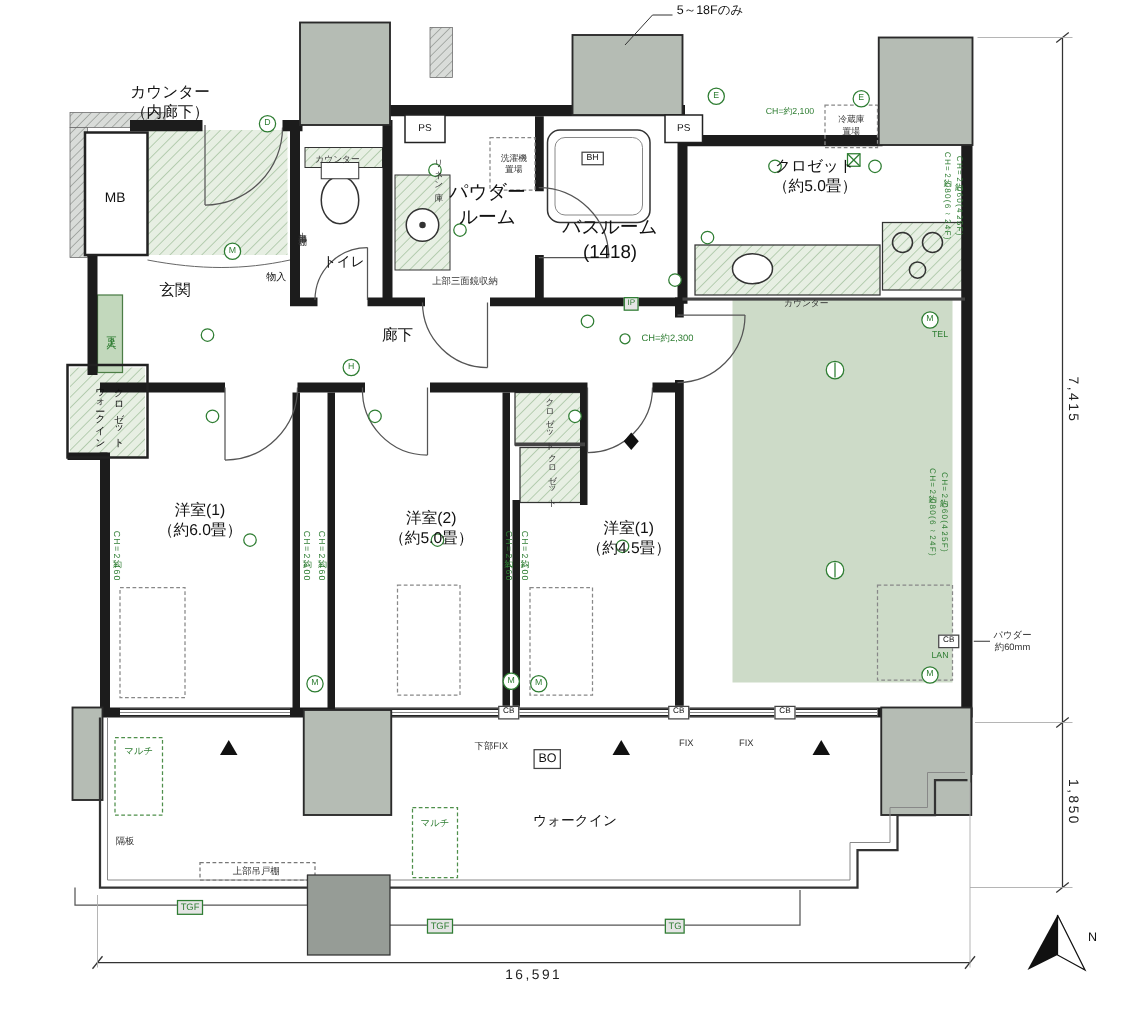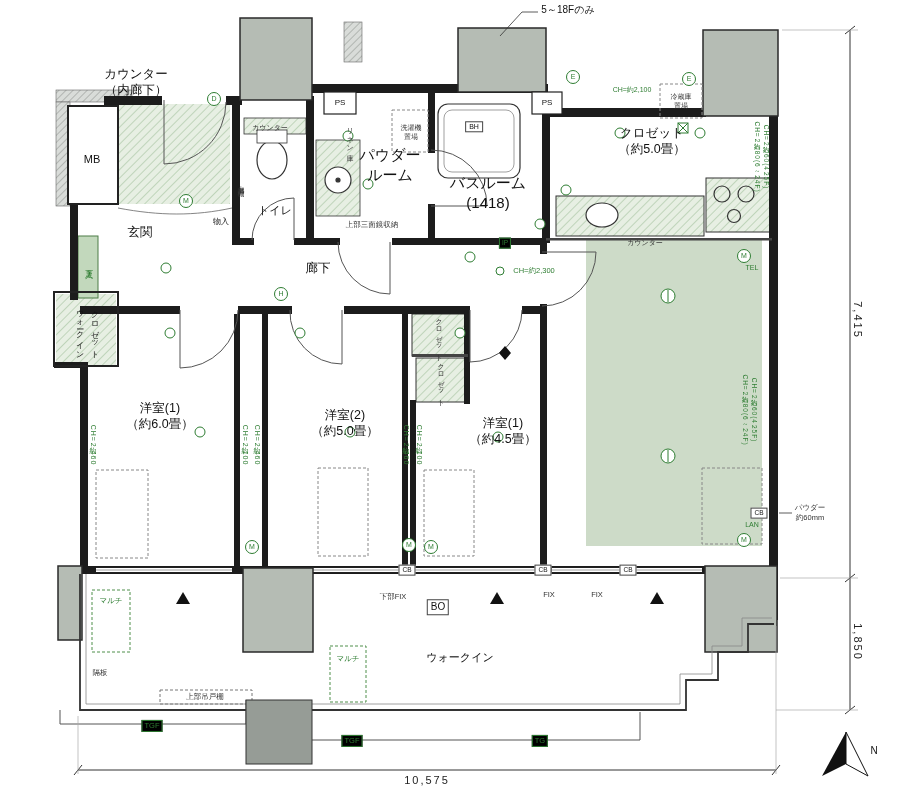--- a/index.html
+++ b/index.html
@@ -9,21 +9,21 @@
   svg.lw{position:absolute;left:0;top:0}
   .lb{position:absolute;transform:translate(-50%,-50%);color:#111;text-align:center;
       line-height:1.3;white-space:pre-line;z-index:5}
   .v{writing-mode:vertical-rl;text-orientation:mixed;letter-spacing:1px}
   .ann{color:#2e7d32}
   .gray{color:#333}
   .dim{color:#222;letter-spacing:2px}
   .f6{font-size:6.5px}.f7{font-size:7px}.f75{font-size:7.5px}.f8{font-size:8px}
   .f9{font-size:10px}.f10{font-size:15px}.f11{font-size:11px}.f12{font-size:12.5px}
   .tag{border:1px solid #444;background:#fff;padding:0 3px;line-height:1.35}
-  .gtag{border:1px solid #2e7d32;background:#000000;color:#2e7d32;padding:0 2px;line-height:1.35}
+  .gtag{border:1px solid #2e7d32;background:#e5e5e5;color:#2e7d32;padding:0 2px;line-height:1.35}
   .circ{width:12px;height:12px;border:1px solid #2e7d32;border-radius:50%;color:#2e7d32;
         font-size:7px;line-height:12px;padding:0;background:#fff}
   .bgw{background:#fff;padding:0 2px}
 </style>
 </head>
 <body>
 
 <div class="plan">
 
 <svg class="lw" width="900" height="811" viewBox="0 0 900 811">
@@ -315,18 +315,18 @@
 <span class="lb circ" style="left:214px;top:99px">D</span>
 <span class="lb circ" style="left:281px;top:294px">H</span>
 <span class="lb circ" style="left:573px;top:77px">E</span>
 <span class="lb circ" style="left:689px;top:79px">E</span>
 <span class="lb circ" style="left:186px;top:201px">M</span>
 <span class="lb circ" style="left:252px;top:547px">M</span>
 <span class="lb circ" style="left:409px;top:545px">M</span>
 <span class="lb circ" style="left:431px;top:547px">M</span>
 <span class="lb circ" style="left:744px;top:540px">M</span>
 <span class="lb circ" style="left:744px;top:256px">M</span>
-<span class="lb f11 dim" style="left:427px;top:780px">10,575</span>
+<span class="lb f11 dim" style="left:427px;top:780px">16,591</span>
 <span class="lb f11 dim v" style="left:858px;top:320px">7,415</span>
 <span class="lb f11 dim v" style="left:858px;top:642px">1,850</span>
 <span class="lb f9" style="left:874px;top:750px">N</span>
 
 </div>
 
 </body></html>

